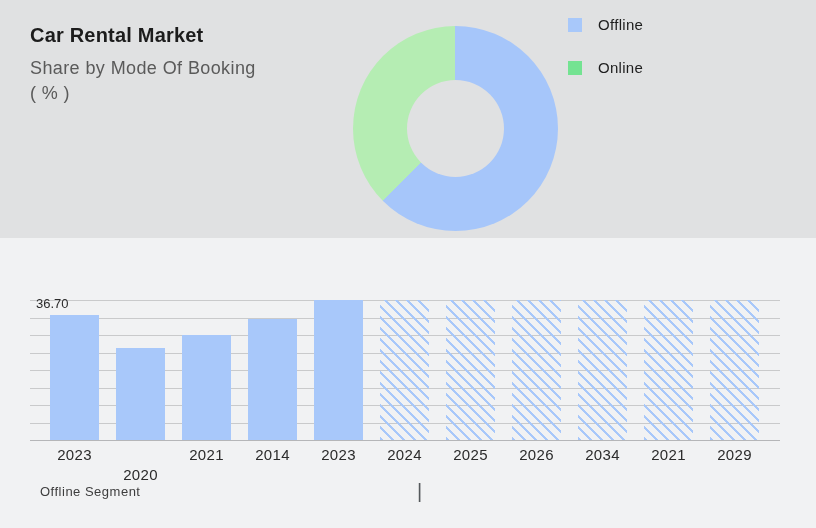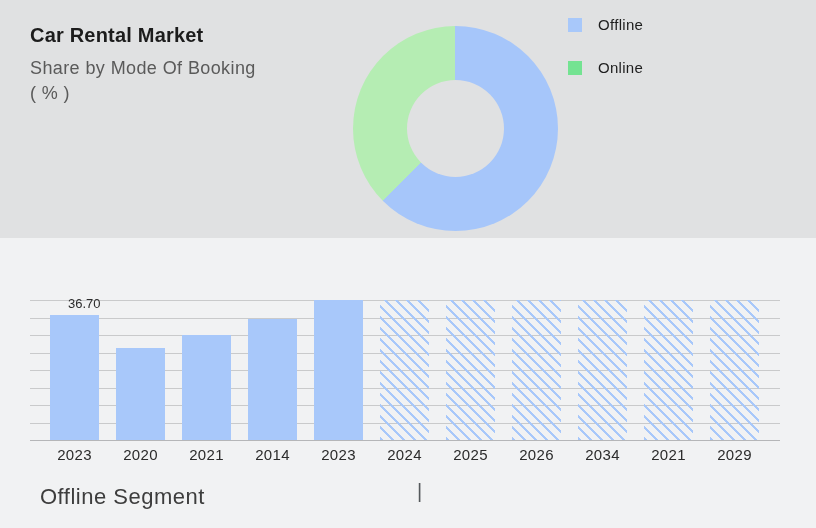--- a/index.html
+++ b/index.html
@@ -22,21 +22,21 @@
   
   .bottom{position:absolute; left:0; top:238px; width:816px; height:290px; background:#f1f2f3;}
   .plot{position:absolute; left:30px; top:62px; width:750px; height:140px;}
   .gridline{position:absolute; left:0; width:750px; height:1px; background:#c9cacb;}
   .gridline.baseline{background:#b5b6b8;}
   .bar{position:absolute; bottom:0; width:49px;}
   .bar-value-label{position:absolute; font-size:13px; color:#2b2b2b;}
   .xaxis{position:absolute; left:30px; top:208px; width:750px; height:22px;}
   .xlabel{position:absolute; top:0; transform:translateX(-50%); font-size:15px; color:#2b2b2b; letter-spacing:.3px;}
   
-  .segment-label{position:absolute; left:40px; top:246px; font-size:22px; color:#3d3d3d; letter-spacing:.5px;}
+  .segment-label{position:absolute; left:40px; top:246px; font-size:13px; color:#3d3d3d; letter-spacing:.5px;}
   .sep{position:absolute; left:417px; top:242px; font-size:20px; color:#55595c;}
   .kpi{position:absolute; left:458px; top:246px; font-size:17px; color:#4b4f52; letter-spacing:.4px;}
   .kpi b{color:#33373a; font-weight:bold;}
   .site{position:absolute; left:0; top:268px; width:816px; text-align:center;
     font-size:13.5px; color:#1e1e1e;}
 </style>
 </head>
 <body>
 
 <div class="canvas">
@@ -79,25 +79,25 @@
         <div class="bar" style="left: 86px; height: 91.9708px; background: rgb(168, 200, 250);"></div>
         <div class="bar" style="left: 152px; height: 104.915px; background: rgb(168, 200, 250);"></div>
         <div class="bar" style="left: 218px; height: 120.925px; background: rgb(168, 200, 250);"></div>
         <div class="bar" style="left: 284px; height: 140px; background: rgb(168, 200, 250);"></div>
         <div class="bar" style="left: 350px; height: 140px; background: repeating-linear-gradient(45deg, rgb(168, 200, 250) 0px, rgb(168, 200, 250) 2.4px, transparent 2.4px, transparent 7.8px);"></div>
         <div class="bar" style="left: 416px; height: 140px; background: repeating-linear-gradient(45deg, rgb(168, 200, 250) 0px, rgb(168, 200, 250) 2.4px, transparent 2.4px, transparent 7.8px);"></div>
         <div class="bar" style="left: 482px; height: 140px; background: repeating-linear-gradient(45deg, rgb(168, 200, 250) 0px, rgb(168, 200, 250) 2.4px, transparent 2.4px, transparent 7.8px);"></div>
         <div class="bar" style="left: 548px; height: 140px; background: repeating-linear-gradient(45deg, rgb(168, 200, 250) 0px, rgb(168, 200, 250) 2.4px, transparent 2.4px, transparent 7.8px);"></div>
         <div class="bar" style="left: 614px; height: 140px; background: repeating-linear-gradient(45deg, rgb(168, 200, 250) 0px, rgb(168, 200, 250) 2.4px, transparent 2.4px, transparent 7.8px);"></div>
         <div class="bar" style="left: 680px; height: 140px; background: repeating-linear-gradient(45deg, rgb(168, 200, 250) 0px, rgb(168, 200, 250) 2.4px, transparent 2.4px, transparent 7.8px);"></div>
-        <div class="bar-value-label" style="left: 38px; bottom: 129.012px; margin-top: 48px;">36.70</div>
+        <div class="bar-value-label" style="left: 6px; bottom: 129.012px; margin-top: 48px;">36.70</div>
       </div>
     <div class="xaxis" id="xaxis">
         <span class="xlabel" style="left: 44.5px;">2023</span>
-        <span class="xlabel" style="left: 110.5px;">2020</span>
+        <span class="xlabel" style="left: 110.5px; margin-top: 20px;">2020</span>
         <span class="xlabel" style="left: 176.5px;">2021</span>
         <span class="xlabel" style="left: 242.5px;">2014</span>
         <span class="xlabel" style="left: 308.5px;">2023</span>
         <span class="xlabel" style="left: 374.5px;">2024</span>
         <span class="xlabel" style="left: 440.5px;">2025</span>
         <span class="xlabel" style="left: 506.5px;">2026</span>
         <span class="xlabel" style="left: 572.5px;">2034</span>
         <span class="xlabel" style="left: 638.5px;">2021</span>
         <span class="xlabel" style="left: 704.5px;">2029</span>
       </div>

